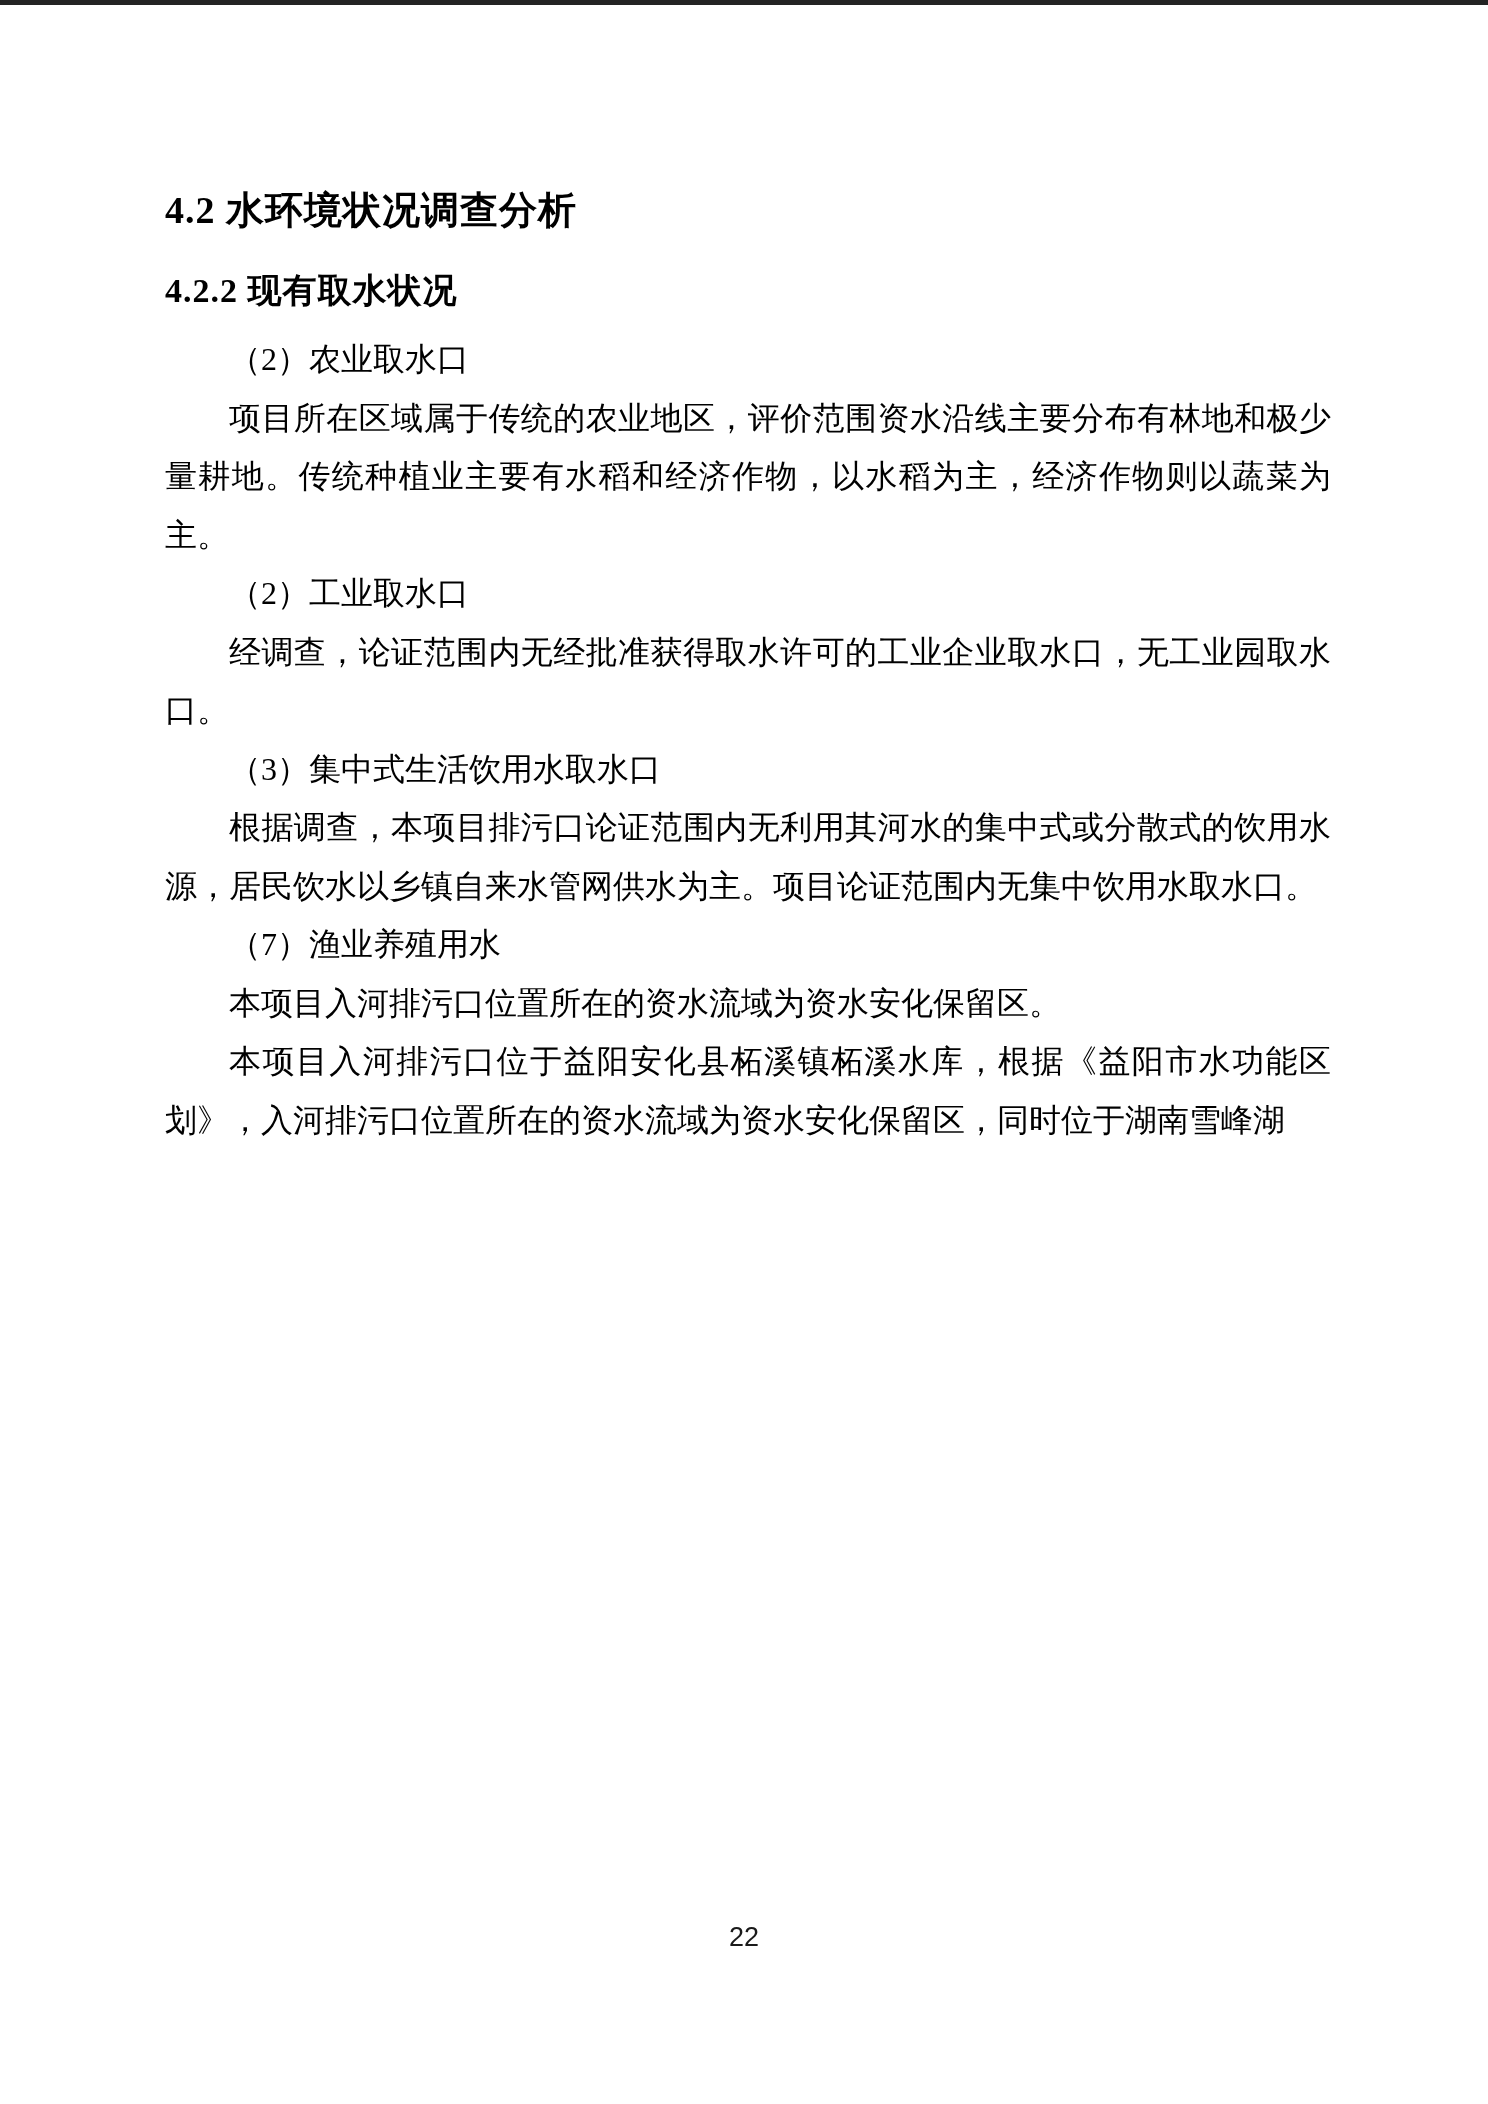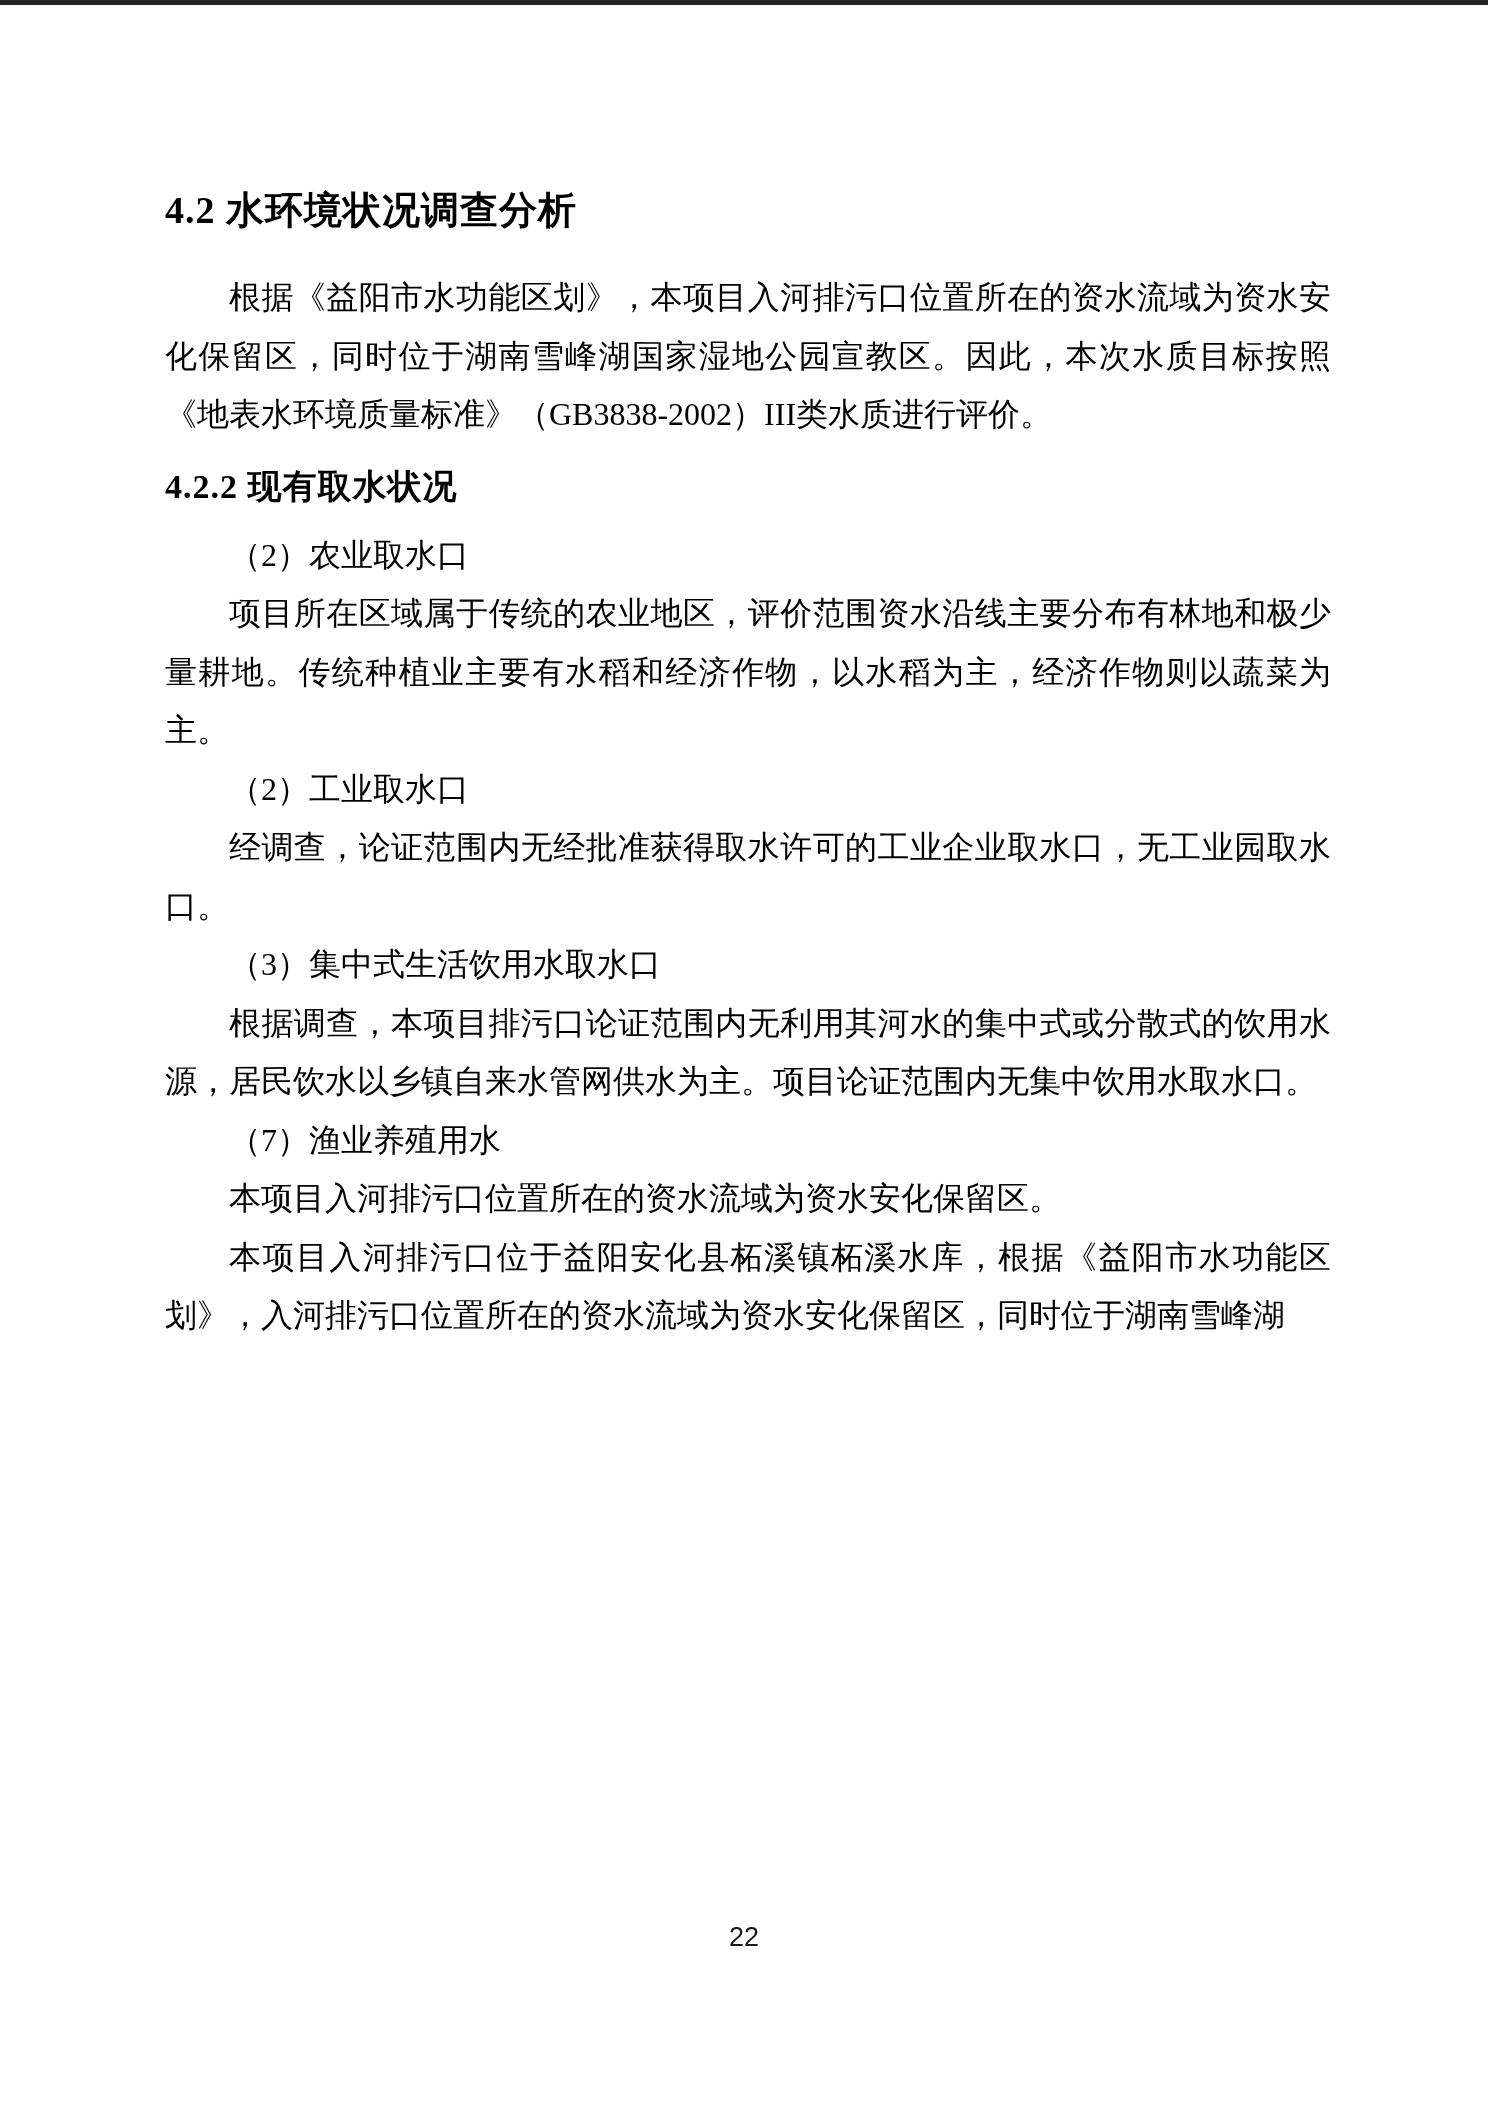--- a/index.html
+++ b/index.html
@@ -70,21 +70,20 @@
 <body>
 
 <div class="top-bar"></div>
 
 <div class="page-content">
 
   <h1 class="doc-title">4.2 水环境状况调查分析</h1>
 
 
 
-  <p class="doc-para ti">根据《益阳市水功能区划》，本项目入河排污口位置所在的资水流域为资水安化保留区，同时位于湖南雪峰湖国家湿地公园宣教区。因此，本次水质目标按照《地表水环境质量标准》（GB3838-2002）III类水质进行评价。</p>
 
   <h2 class="doc-heading">4.2.2 现有取水状况</h2>
 
   <p class="doc-para ti">（2）农业取水口</p>
 
   <p class="doc-para ti">项目所在区域属于传统的农业地区，评价范围资水沿线主要分布有林地和极少量耕地。传统种植业主要有水稻和经济作物，以水稻为主，经济作物则以蔬菜为主。</p>
 
   <p class="doc-para ti">（2）工业取水口</p>
 
   <p class="doc-para ti">经调查，论证范围内无经批准获得取水许可的工业企业取水口，无工业园取水口。</p>

